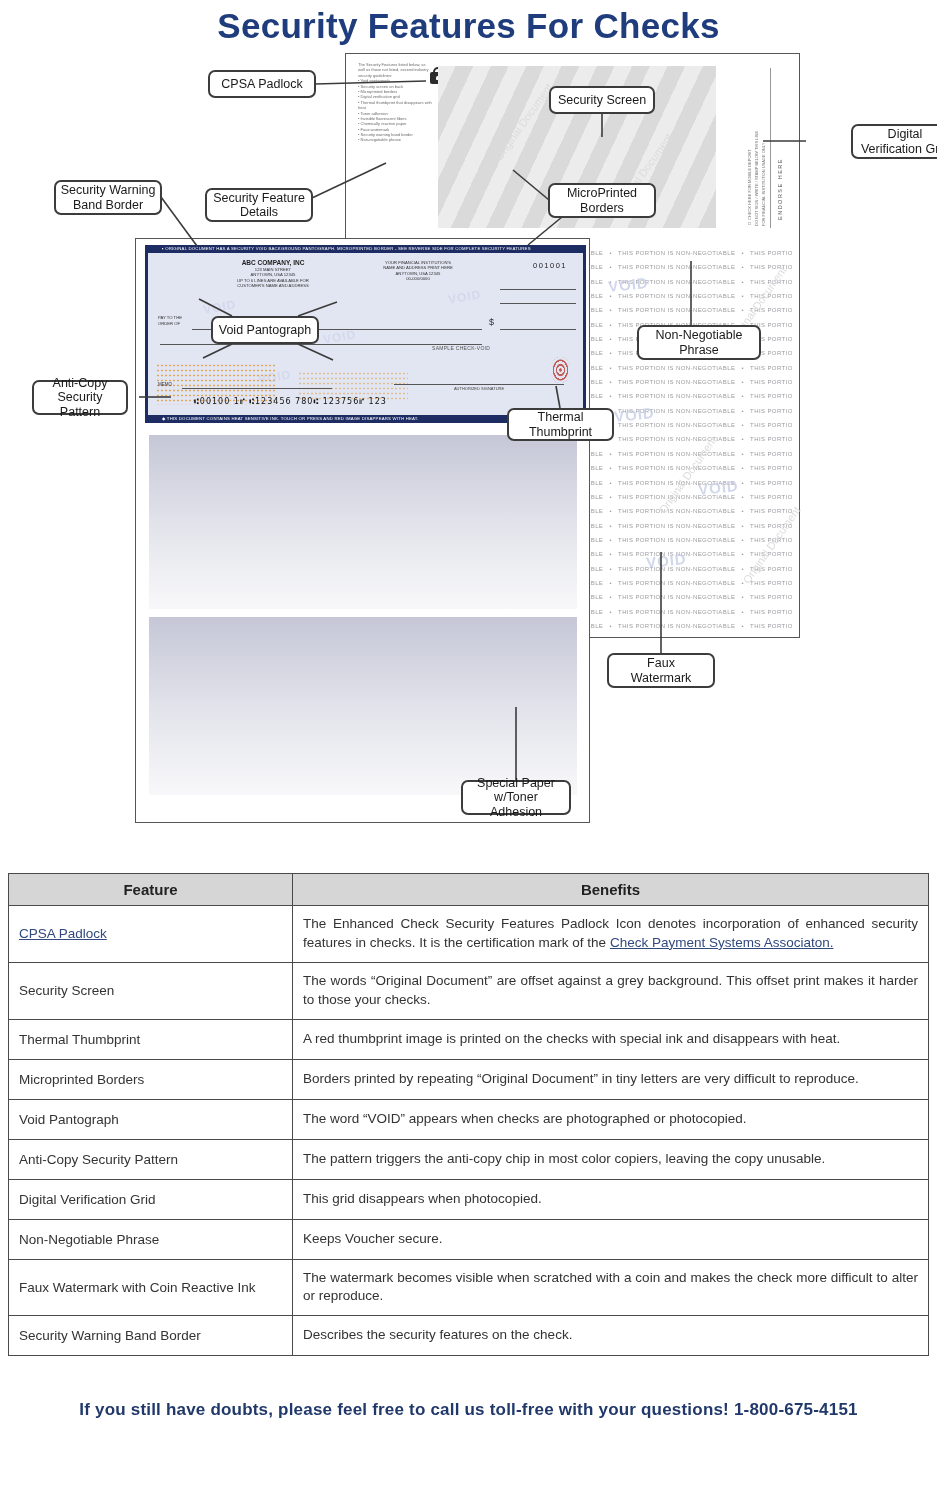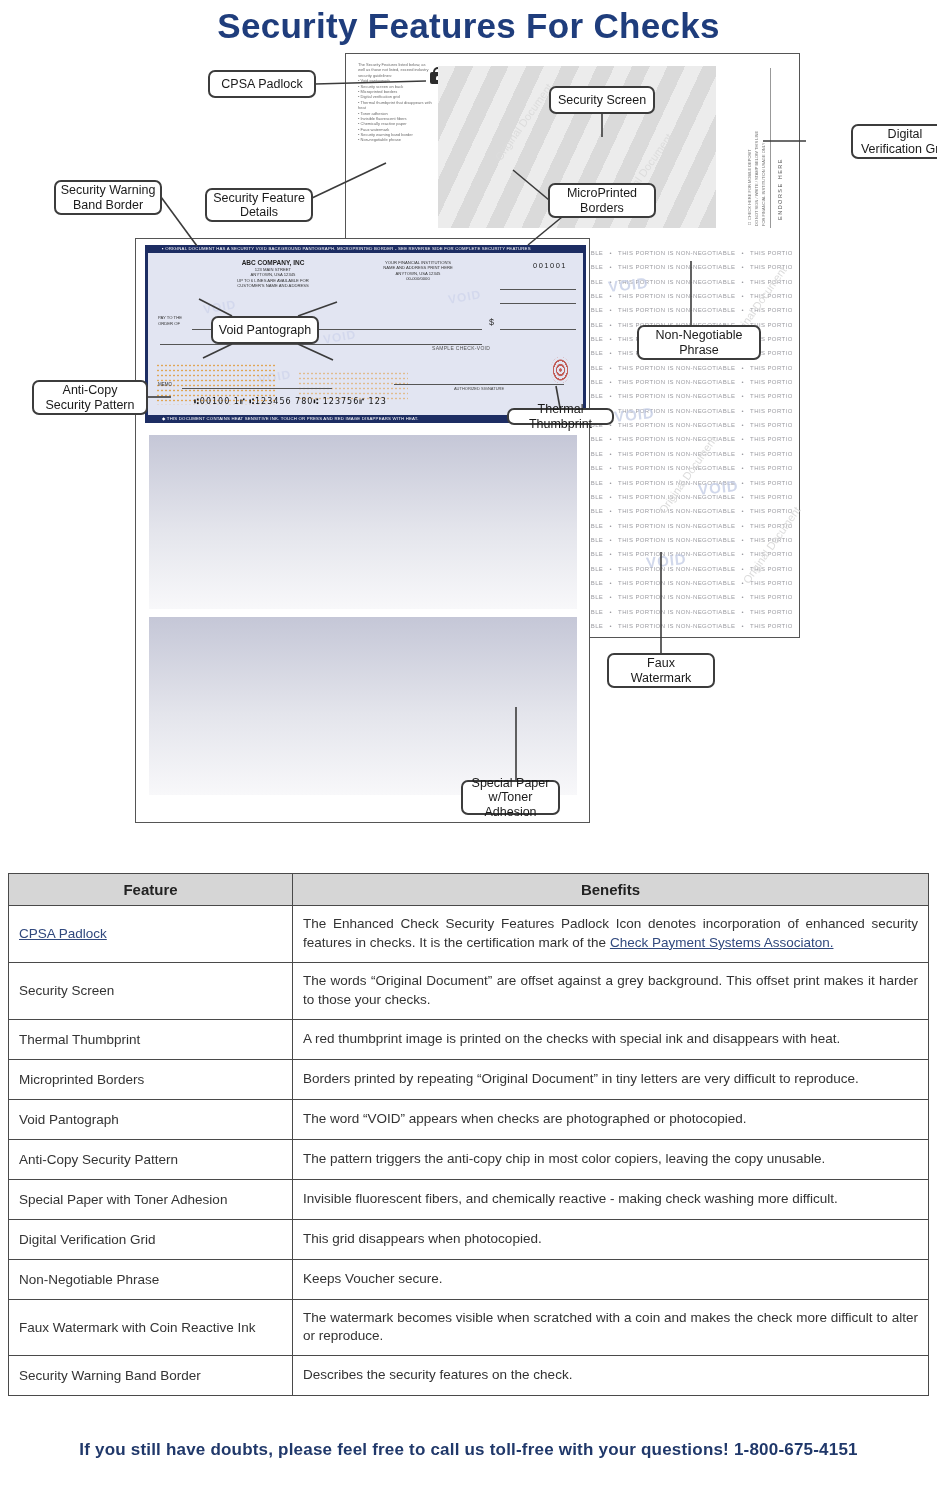--- a/index.html
+++ b/index.html
@@ -212,27 +212,27 @@
 Verification Grid</div>
     <div class="callout" style="left:54px;top:132px;width:108px;height:35px;">Security Warning
 Band Border</div>
     <div class="callout" style="left:205px;top:140px;width:108px;height:34px;">Security Feature
 Details</div>
     <div class="callout" style="left:548px;top:135px;width:108px;height:35px;">MicroPrinted
 Borders</div>
     <div class="callout" style="left:211px;top:268px;width:108px;height:28px;">Void Pantograph</div>
     <div class="callout" style="left:637px;top:277px;width:124px;height:35px;">Non-Negotiable
 Phrase</div>
-    <div class="callout" style="left:32px;top:332px;width:116px;height:35px;">Anti-Copy
+    <div class="callout" style="left:32px;top:332px;width:96px;height:35px;">Anti-Copy
 Security Pattern</div>
-    <div class="callout" style="left:507px;top:360px;width:107px;height:17px;">Thermal
+    <div class="callout" style="left:507px;top:360px;width:107px;height:33px;">Thermal
 Thumbprint</div>
     <div class="callout" style="left:607px;top:605px;width:108px;height:35px;">Faux
 Watermark</div>
-    <div class="callout" style="left:461px;top:732px;width:99px;height:35px;">Special Paper
+    <div class="callout" style="left:461px;top:732px;width:110px;height:35px;">Special Paper
 w/Toner Adhesion</div>
   </div>
 
   <table class="feature-table">
     <thead>
       <tr>
         <th>Feature</th>
         <th>Benefits</th>
       </tr>
     </thead>
@@ -255,24 +255,20 @@
       </tr>
       <tr>
         <td class="fcell">Void Pantograph</td>
         <td class="bcell">The word “VOID” appears when checks are photographed or photocopied.</td>
       </tr>
       <tr>
         <td class="fcell">Anti-Copy Security Pattern</td>
         <td class="bcell">The pattern triggers the anti-copy chip in most color copiers, leaving the copy unusable.</td>
       </tr>
       <tr>
-        <td class="fcell">Special Paper with Toner Adhesion</td>
-        <td class="bcell">Invisible fluorescent fibers, and chemically reactive - making check washing more difficult.</td>
-      </tr>
-      <tr>
         <td class="fcell">Digital Verification Grid</td>
         <td class="bcell">This grid disappears when photocopied.</td>
       </tr>
       <tr>
         <td class="fcell">Non-Negotiable Phrase</td>
         <td class="bcell">Keeps Voucher secure.</td>
       </tr>
       <tr>
         <td class="fcell">Faux Watermark with Coin Reactive Ink</td>
         <td class="bcell">The watermark becomes visible when scratched with a coin and makes the check more difficult to alter or reproduce.</td>

